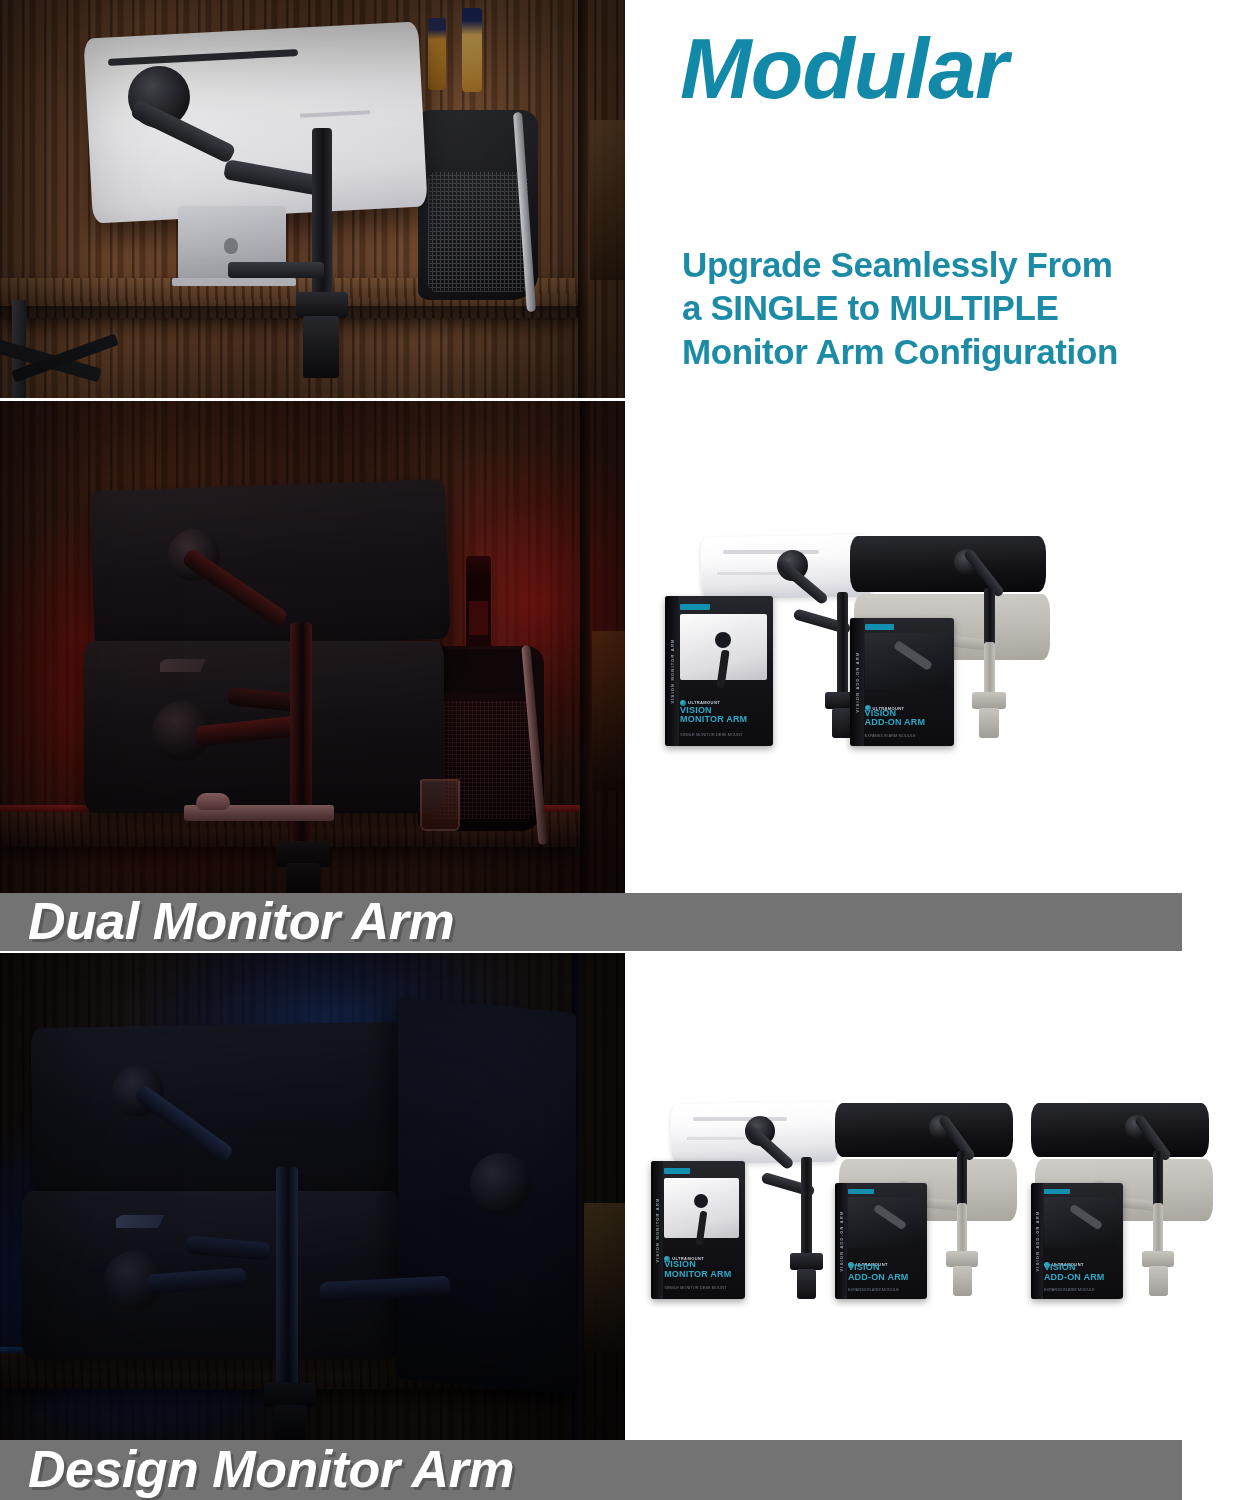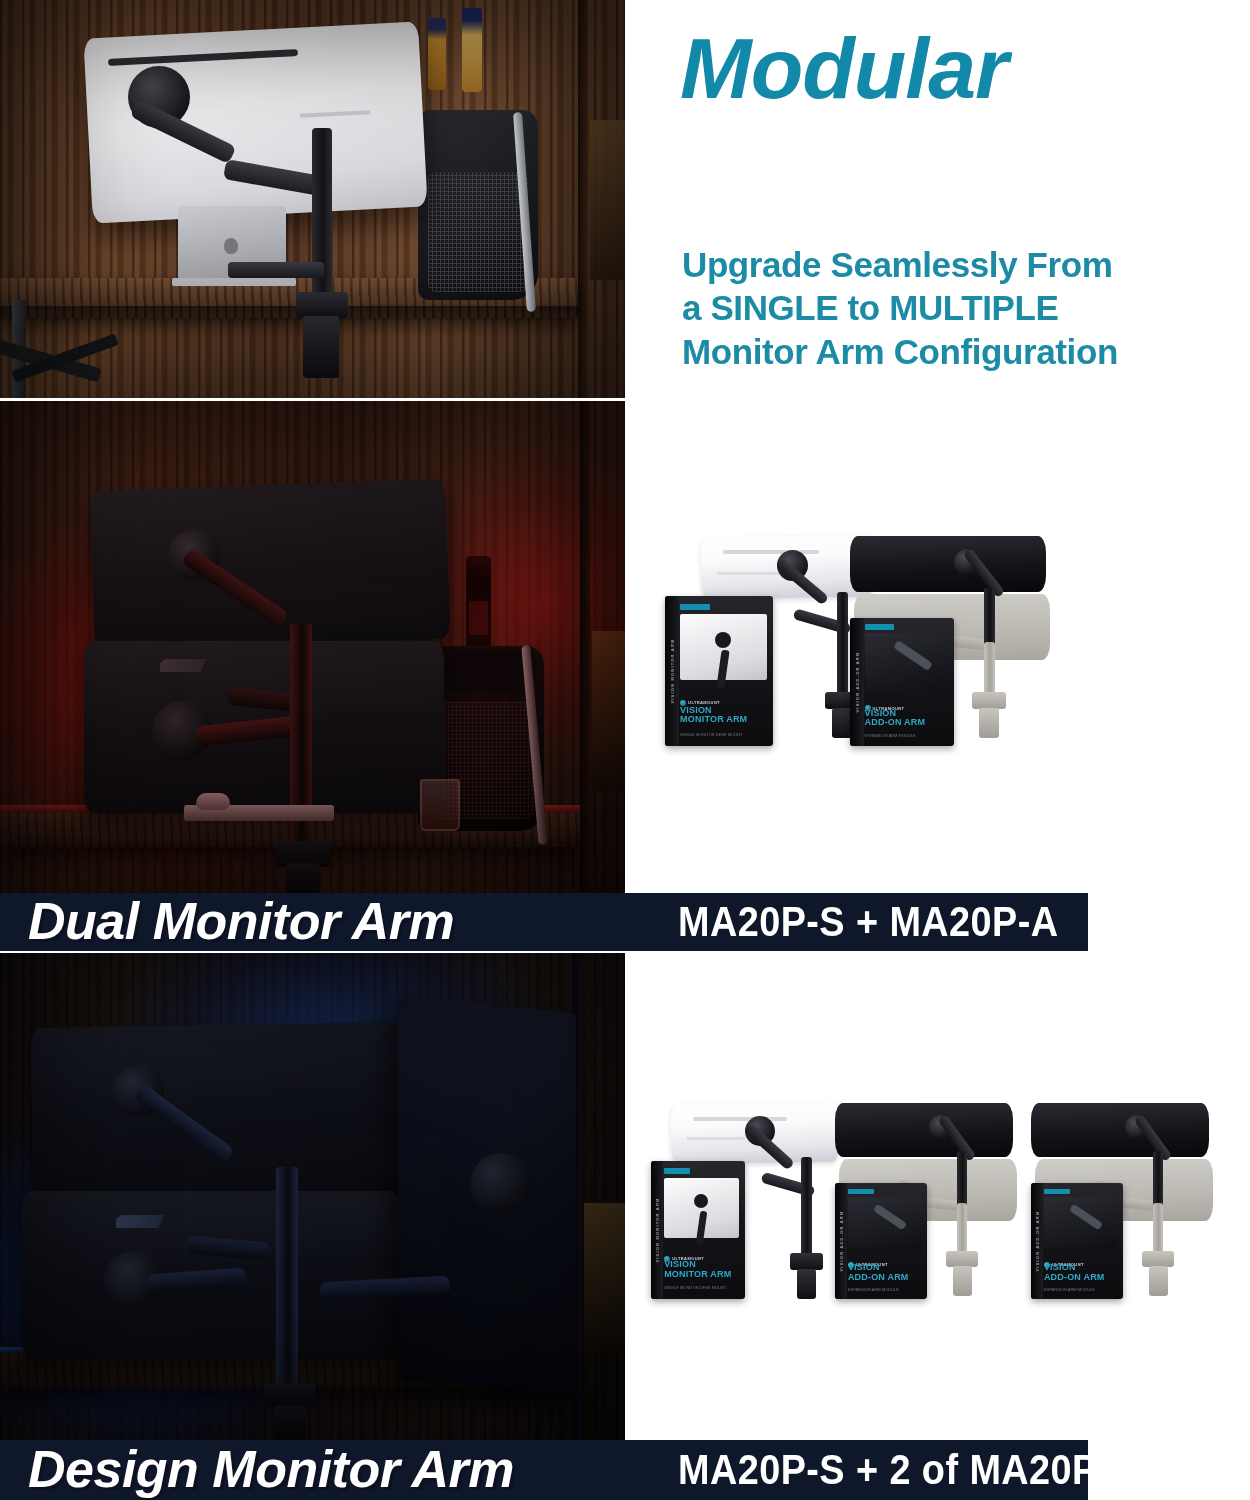--- a/index.html
+++ b/index.html
@@ -53,21 +53,21 @@
     font-size:86px; line-height:.98; letter-spacing:-1px;
   }
   .headline .l2 { display:block; }
   .subhead {
     position:absolute; left:57px; top:243px; width:570px;
     color:#1B8BA6; font-weight:bold; font-size:35px; line-height:1.24;
     letter-spacing:-.4px;
   }
 
   
-  .banner { position:absolute; left:0; width:1088px; background:#0f172a; }
+  .banner { position:absolute; left:0; width:1182px; background:#737373; }
   .banner .bleft {
     position:absolute; left:28px; top:50%; transform:translateY(-52%);
     color:#fff; font-weight:bold; font-style:italic; font-size:52px;
     letter-spacing:-.5px; white-space:nowrap;
     text-shadow:3px 3px 0 rgba(0,0,0,.22);
   }
   .banner .bright {
     position:absolute; left:678px; top:50%; transform:translateY(-50%);
     color:#fff; font-weight:bold; font-size:42px; letter-spacing:.5px;
     white-space:nowrap; transform-origin:left center;
@@ -211,21 +211,20 @@
     <div style="position:absolute;left:196px;top:392px;width:34px;height:17px;border-radius:10px 10px 7px 7px;background:linear-gradient(180deg,#efe6e6,#9b8080);"></div>
     <div style="position:absolute;left:420px;top:378px;width:40px;height:52px;border-radius:3px 3px 6px 6px;
                 background:linear-gradient(180deg,rgba(255,220,200,.28),rgba(160,70,50,.45));
                 border:2px solid rgba(255,215,195,.35);"></div>
     <div class="tintR"></div>
     <div class="vign"></div>
   </div>
 
   <div class="banner" style="top:893px;height:58px;">
     <div class="bleft">Dual Monitor Arm</div>
-    <div class="bright"><span>MA20P-S + MA20P-A</span></div>
   </div>
 
   <div class="cfgrow" style="left:625px;top:401px;width:625px;height:492px;">
 
     <div class="cfg-item" style="left:40px;top:135px;width:210px;height:230px;">
       <div class="cfg-mon white" style="left:36px;top:0;width:172px;height:62px;transform:rotate(-1deg);"></div>
       <div style="position:absolute;left:58px;top:14px;width:96px;height:4px;background:#d6d6dc;border-radius:3px;"></div>
       <div style="position:absolute;left:52px;top:36px;width:62px;height:3px;background:#dcdce1;"></div>
       <div class="cfg-vesa" style="left:112px;top:14px;width:31px;height:31px;"></div>
       <div class="cfg-arm" style="left:106px;top:40px;width:62px;height:11px;transform:rotate(40deg);"></div>
@@ -410,21 +409,20 @@
           <div>VISION</div>
           <div>ADD-ON ARM</div>
         </div>
         <div class="prodsub">EXPANSION ARM MODULE</div>
       </div>
     </div>
   </div>
 
   <div class="banner" style="top:1440px;height:60px;">
     <div class="bleft">Design Monitor Arm</div>
-    <div class="bright"><span>MA20P-S + 2 of MA20P-A</span></div>
   </div>
 
   <div class="headline-wrap">
     <div class="headline">
       <span class="l1">Modular</span>
     </div>
     <div class="subhead">
       <div>Upgrade Seamlessly From</div>
       <div>a SINGLE to MULTIPLE</div>
       <div>Monitor Arm Configuration</div>

